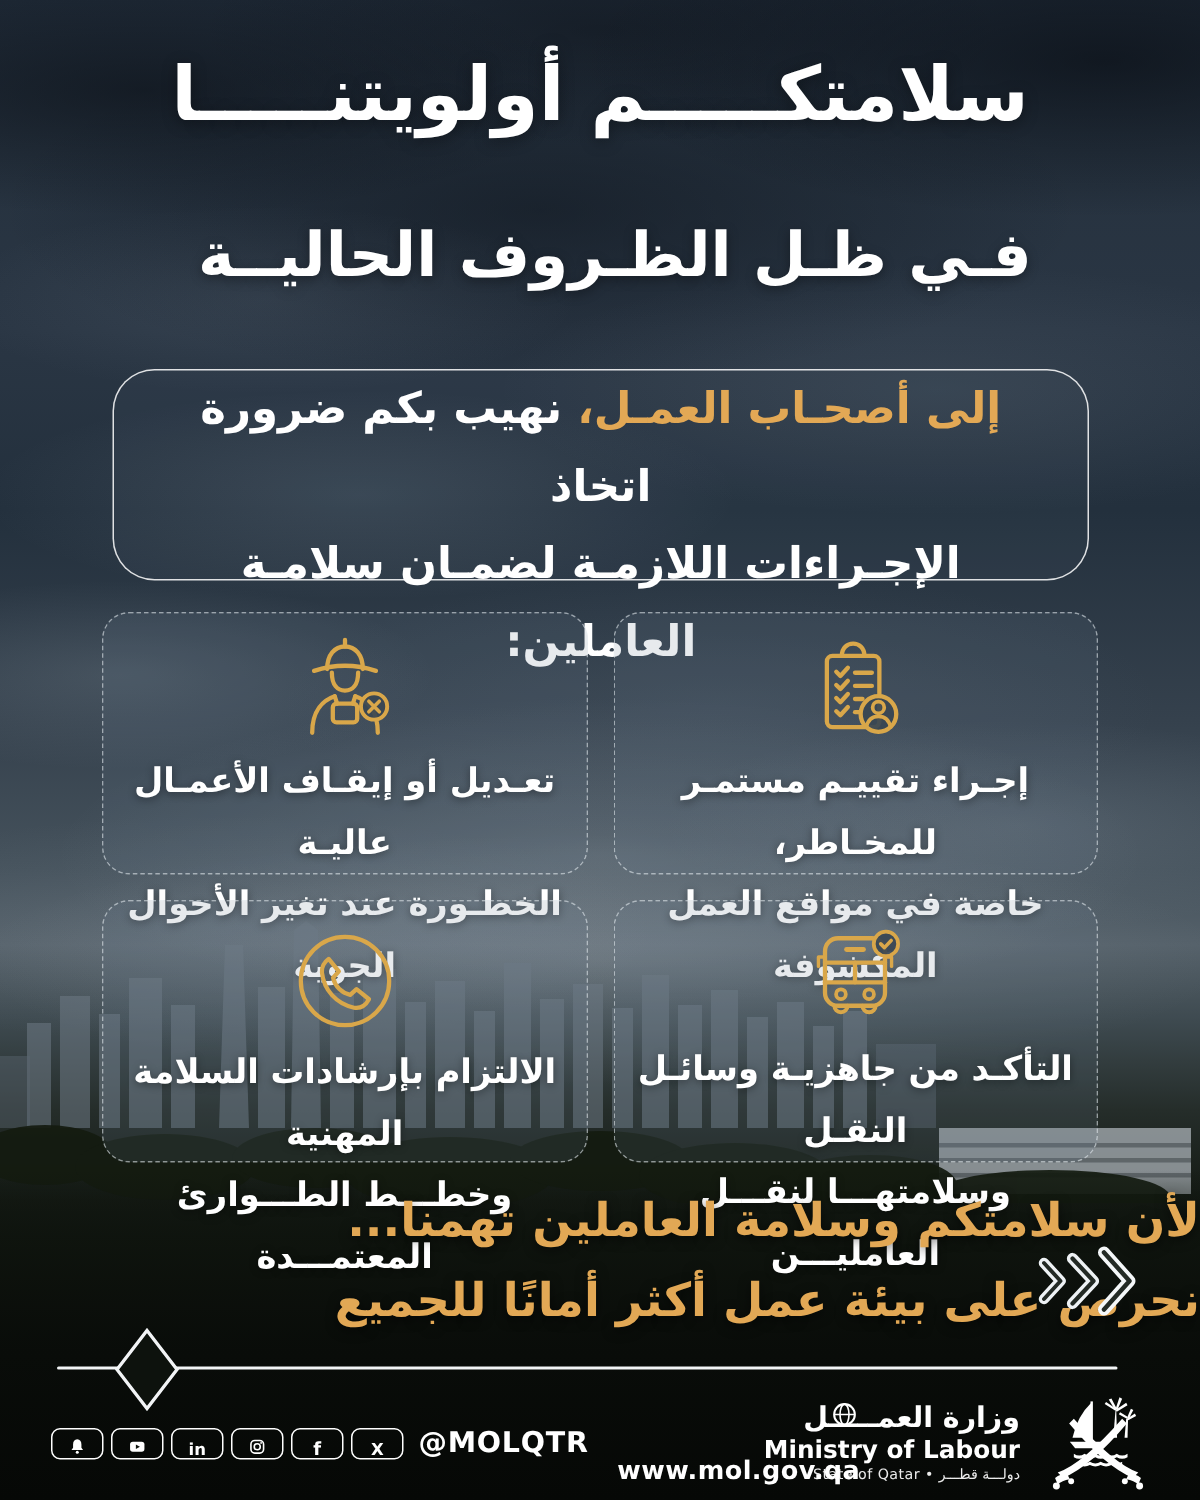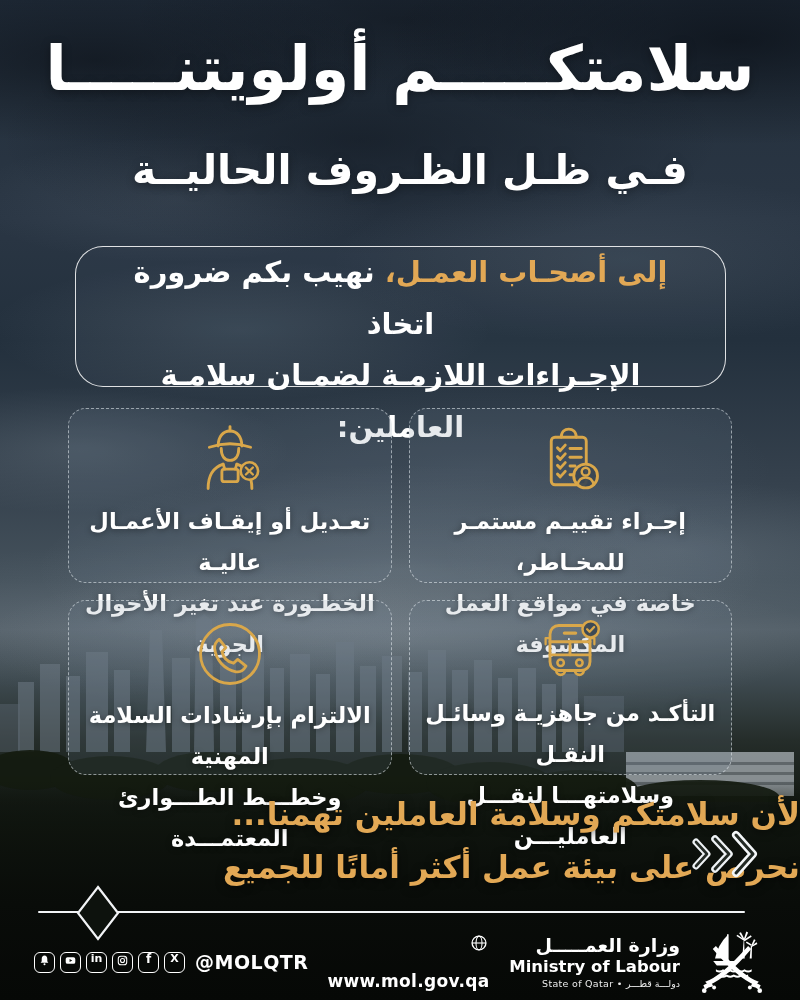--- a/index.html
+++ b/index.html
@@ -32,21 +32,21 @@
   }
   .skyline{ position:absolute; left:0; top:612px; width:800px; height:190px; pointer-events:none; }
   .ground{
     position:absolute; left:0; top:780px; width:800px; height:220px; pointer-events:none;
     background:linear-gradient(180deg, rgba(20,26,18,.0) 0%, rgba(14,19,13,.85) 22%, rgba(9,12,9,.95) 55%, #060806 100%);
   }
   
   .title{
     position:absolute; top:38px; left:0; width:100%;
     text-align:center; color:#ffffff; font-weight:bold;
-    font-size:62px; line-height:1.0; direction:rtl; letter-spacing:.5px;
+    font-size:50px; line-height:1.0; direction:rtl; letter-spacing:.5px;
     text-shadow:0 2px 10px rgba(0,0,0,.35);
   }
   .subtitle{
     position:absolute; top:146px; left:0; width:100%;
     text-align:center; color:#ffffff; font-weight:bold;
     font-size:41px; direction:rtl;
     text-shadow:0 2px 8px rgba(0,0,0,.35);
     padding-left:20px;
   }
   
@@ -87,22 +87,22 @@
   .chevrons{ position:absolute; right:40px; top:828px; }
   
   .divider-line{ position:absolute; left:38px; top:911px; width:707px; height:2.4px; background:#f2f4f6; border-radius:2px; }
   .divider-diamond{ position:absolute; left:76px; top:885px; }
   
   .footer-left{
     position:absolute; left:34px; top:948px; height:28px;
     display:flex; align-items:center; gap:5px;
   }
   .sicon{
-    width:21px; height:21px; border:1.5px solid #fff; border-radius:6px;
-    display:flex; align-items:flex-start; justify-content:center; flex:0 0 auto;
+    width:35px; height:21px; border:1.5px solid #fff; border-radius:6px;
+    display:flex; align-items:flex-end; justify-content:center; flex:0 0 auto;
     color:#fff; font-weight:bold;
   }
   .sicon span{ font-size:11px; line-height:1; }
   .handle{ color:#fff; font-weight:bold; font-size:19px; letter-spacing:.5px; margin:0 14px 0 5px; }
   .site{ display:flex; align-items:flex-end; gap:18px;flex-direction:column; }
   .site .url{ color:#fff; font-weight:bold; font-size:17px; letter-spacing:.3px; }
   .ministry{
     position:absolute; right:32px; top:928px;
     display:flex; align-items:center; gap:16px;
   }

